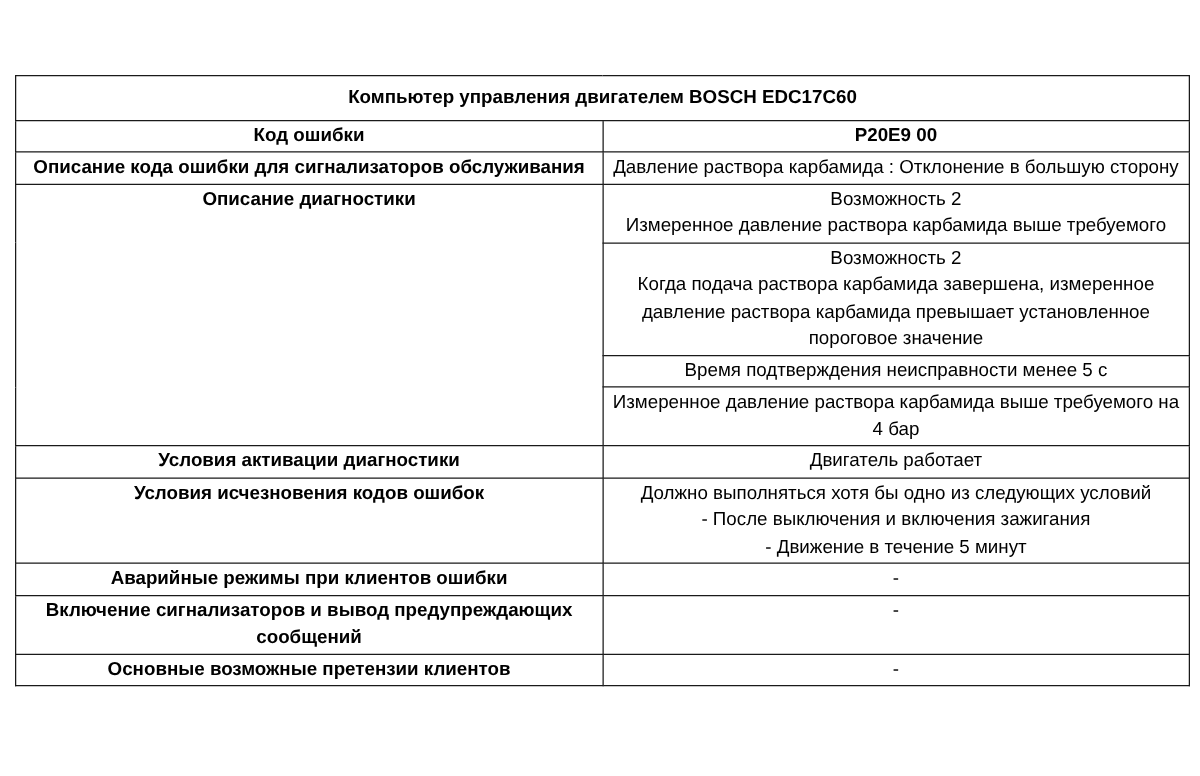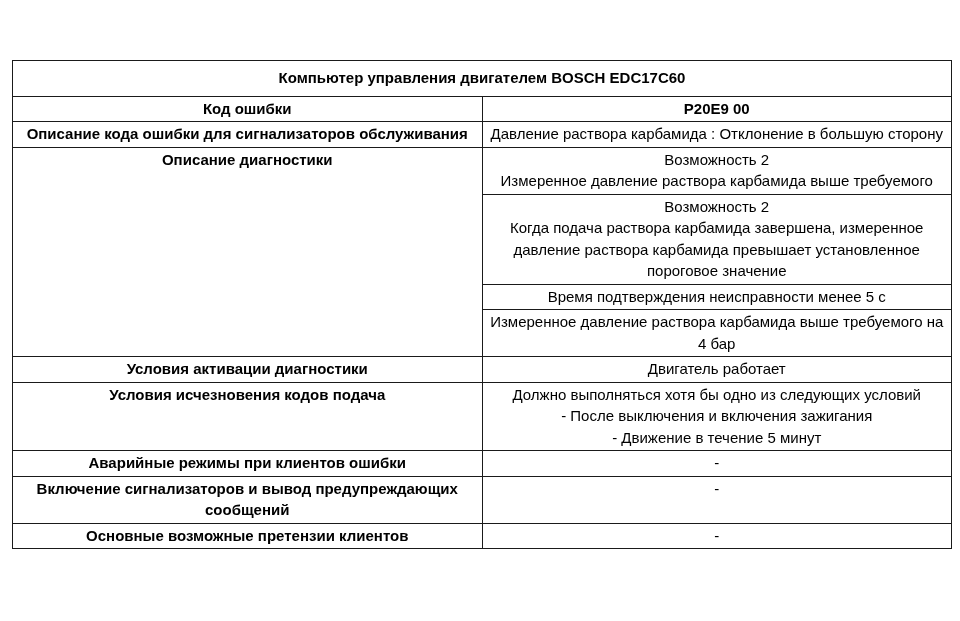--- a/index.html
+++ b/index.html
@@ -90,21 +90,21 @@
           <td class="value-cell">Время подтверждения неисправности менее 5 с</td>
         </tr>
         <tr>
           <td class="value-cell">Измеренное давление раствора карбамида выше требуемого на 4 бар</td>
         </tr>
         <tr>
           <th class="label-cell" rowspan="1">Условия активации диагностики</th>
           <td class="value-cell">Двигатель работает</td>
         </tr>
         <tr>
-          <th class="label-cell" rowspan="1">Условия исчезновения кодов подача</th>
+          <th class="label-cell" rowspan="1">Условия исчезновения кодов ошибок</th>
           <td class="value-cell">Должно выполняться хотя бы одно из следующих условий
 - После выключения и включения зажигания
 - Движение в течение 5 минут</td>
         </tr>
         <tr>
           <th class="label-cell" rowspan="1">Аварийные режимы при клиентов ошибки</th>
           <td class="value-cell">-</td>
         </tr>
         <tr>
           <th class="label-cell" rowspan="1">Включение сигнализаторов и вывод предупреждающих сообщений</th>

